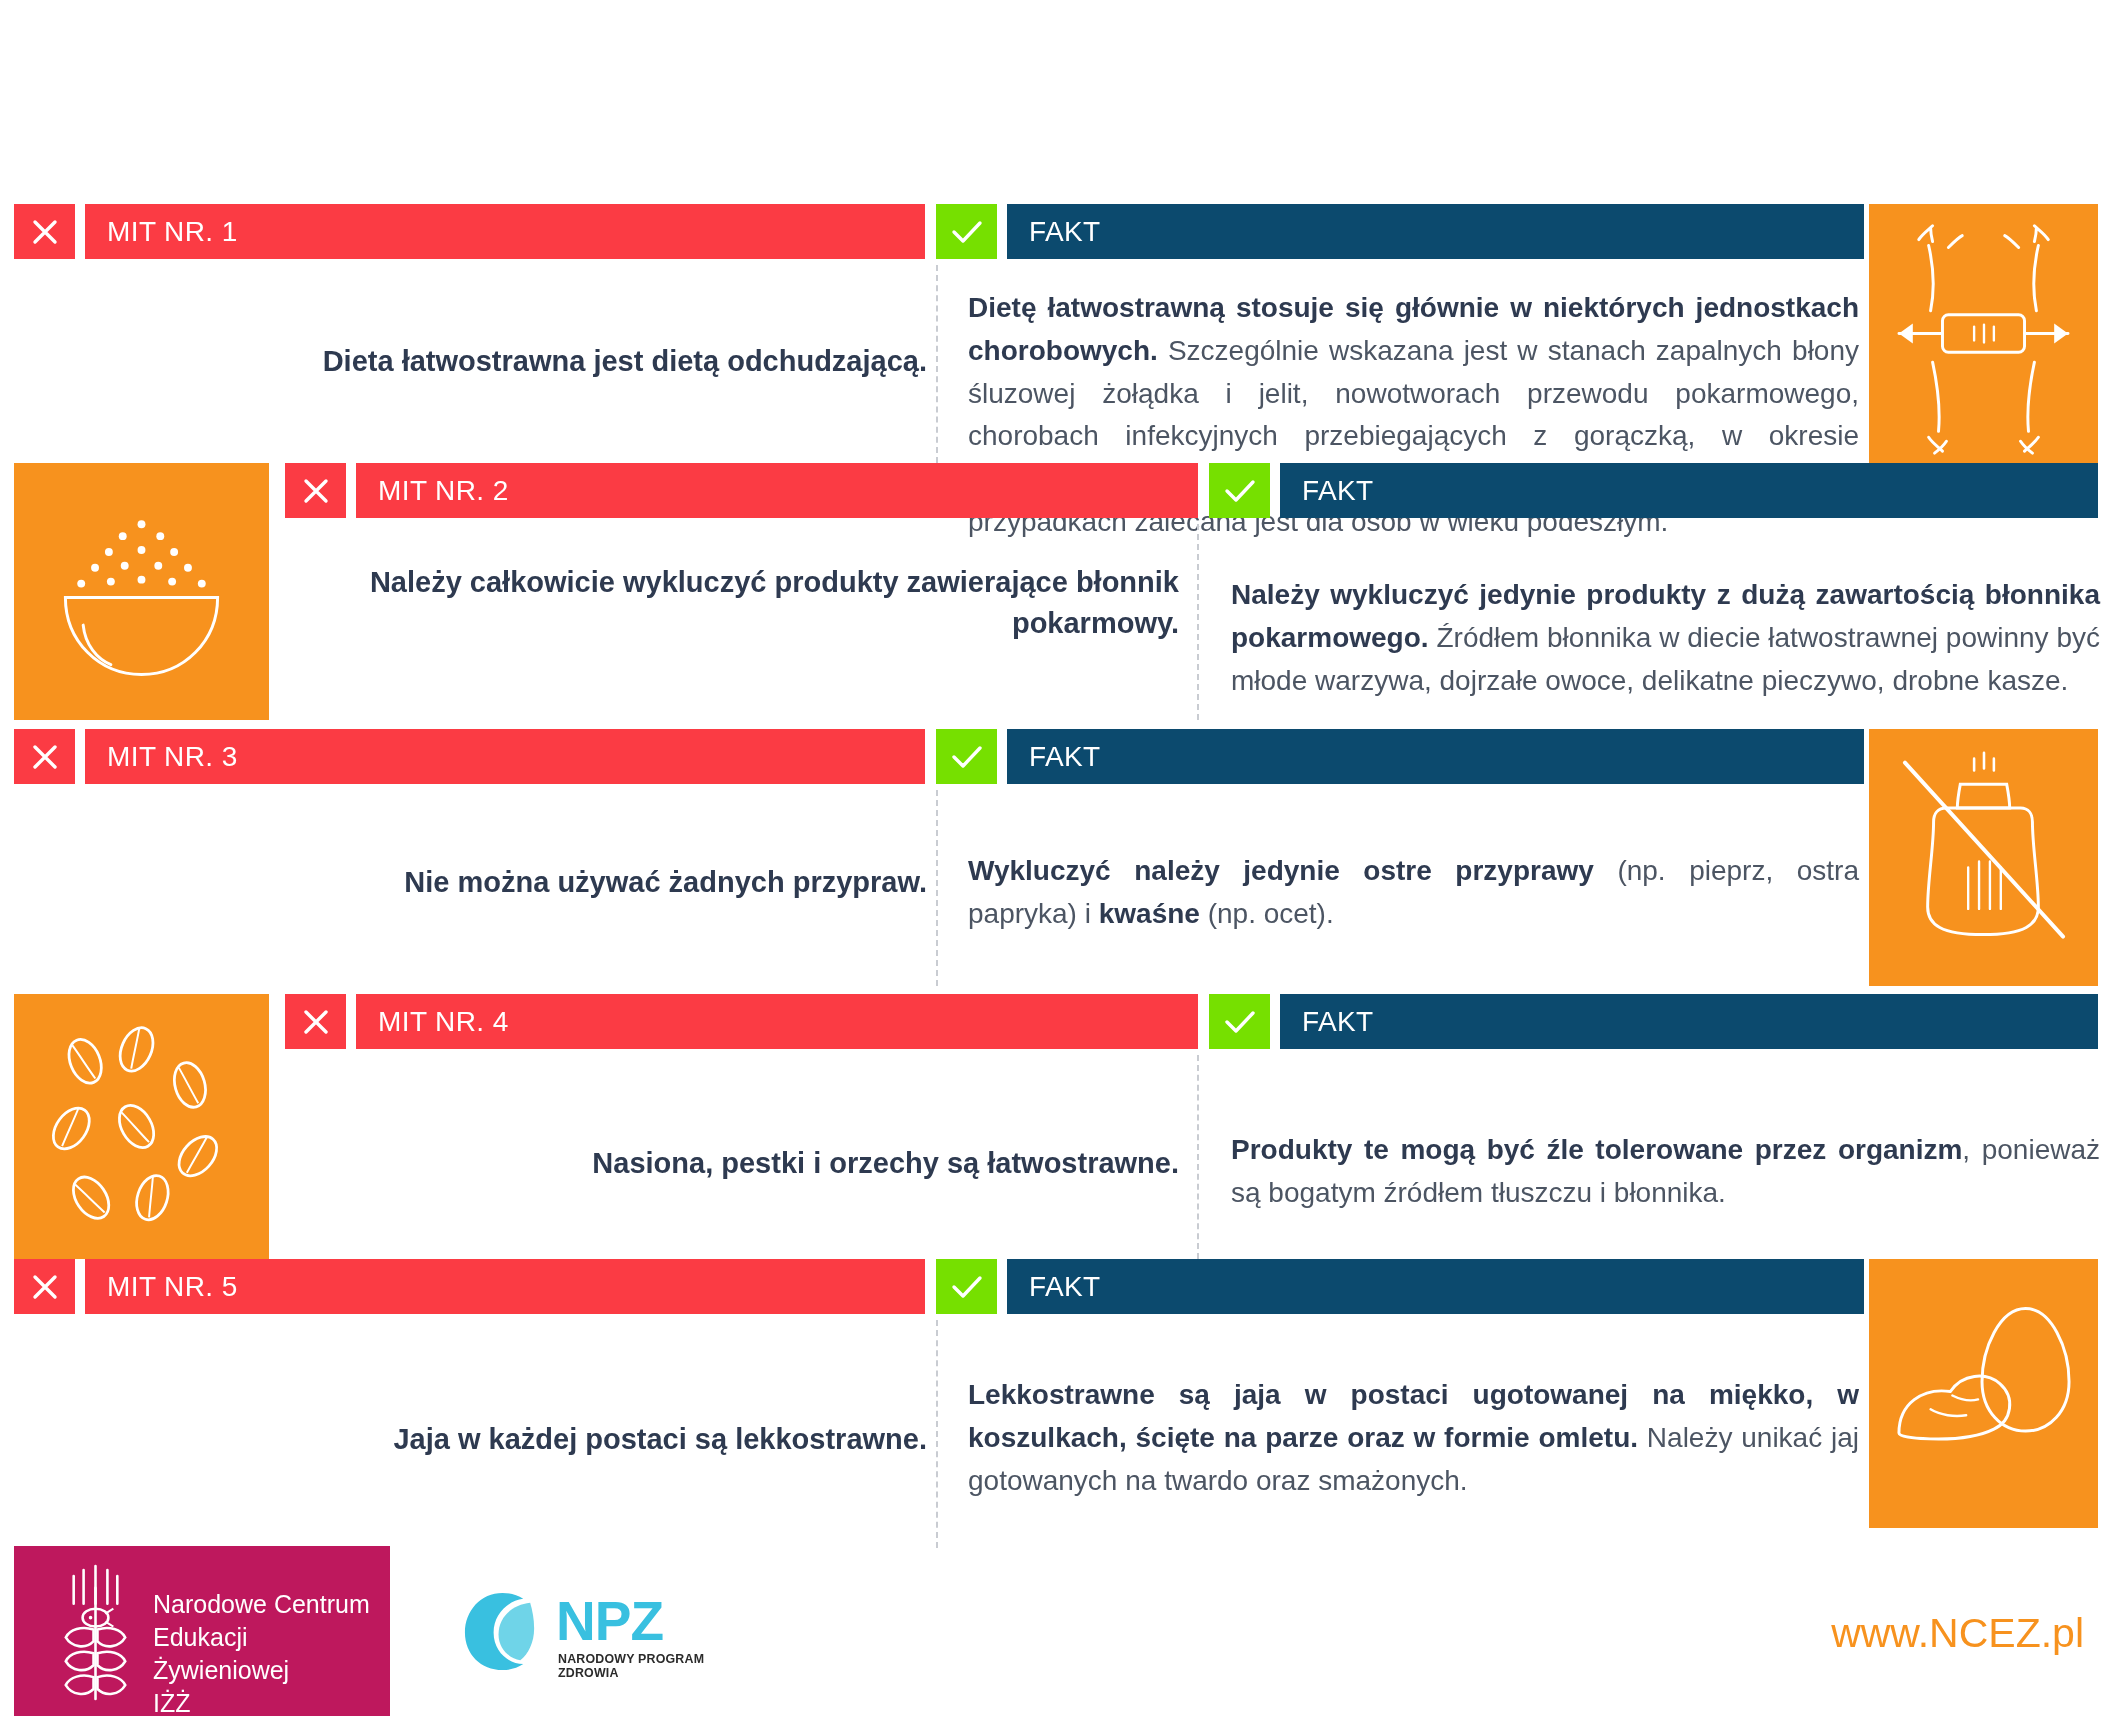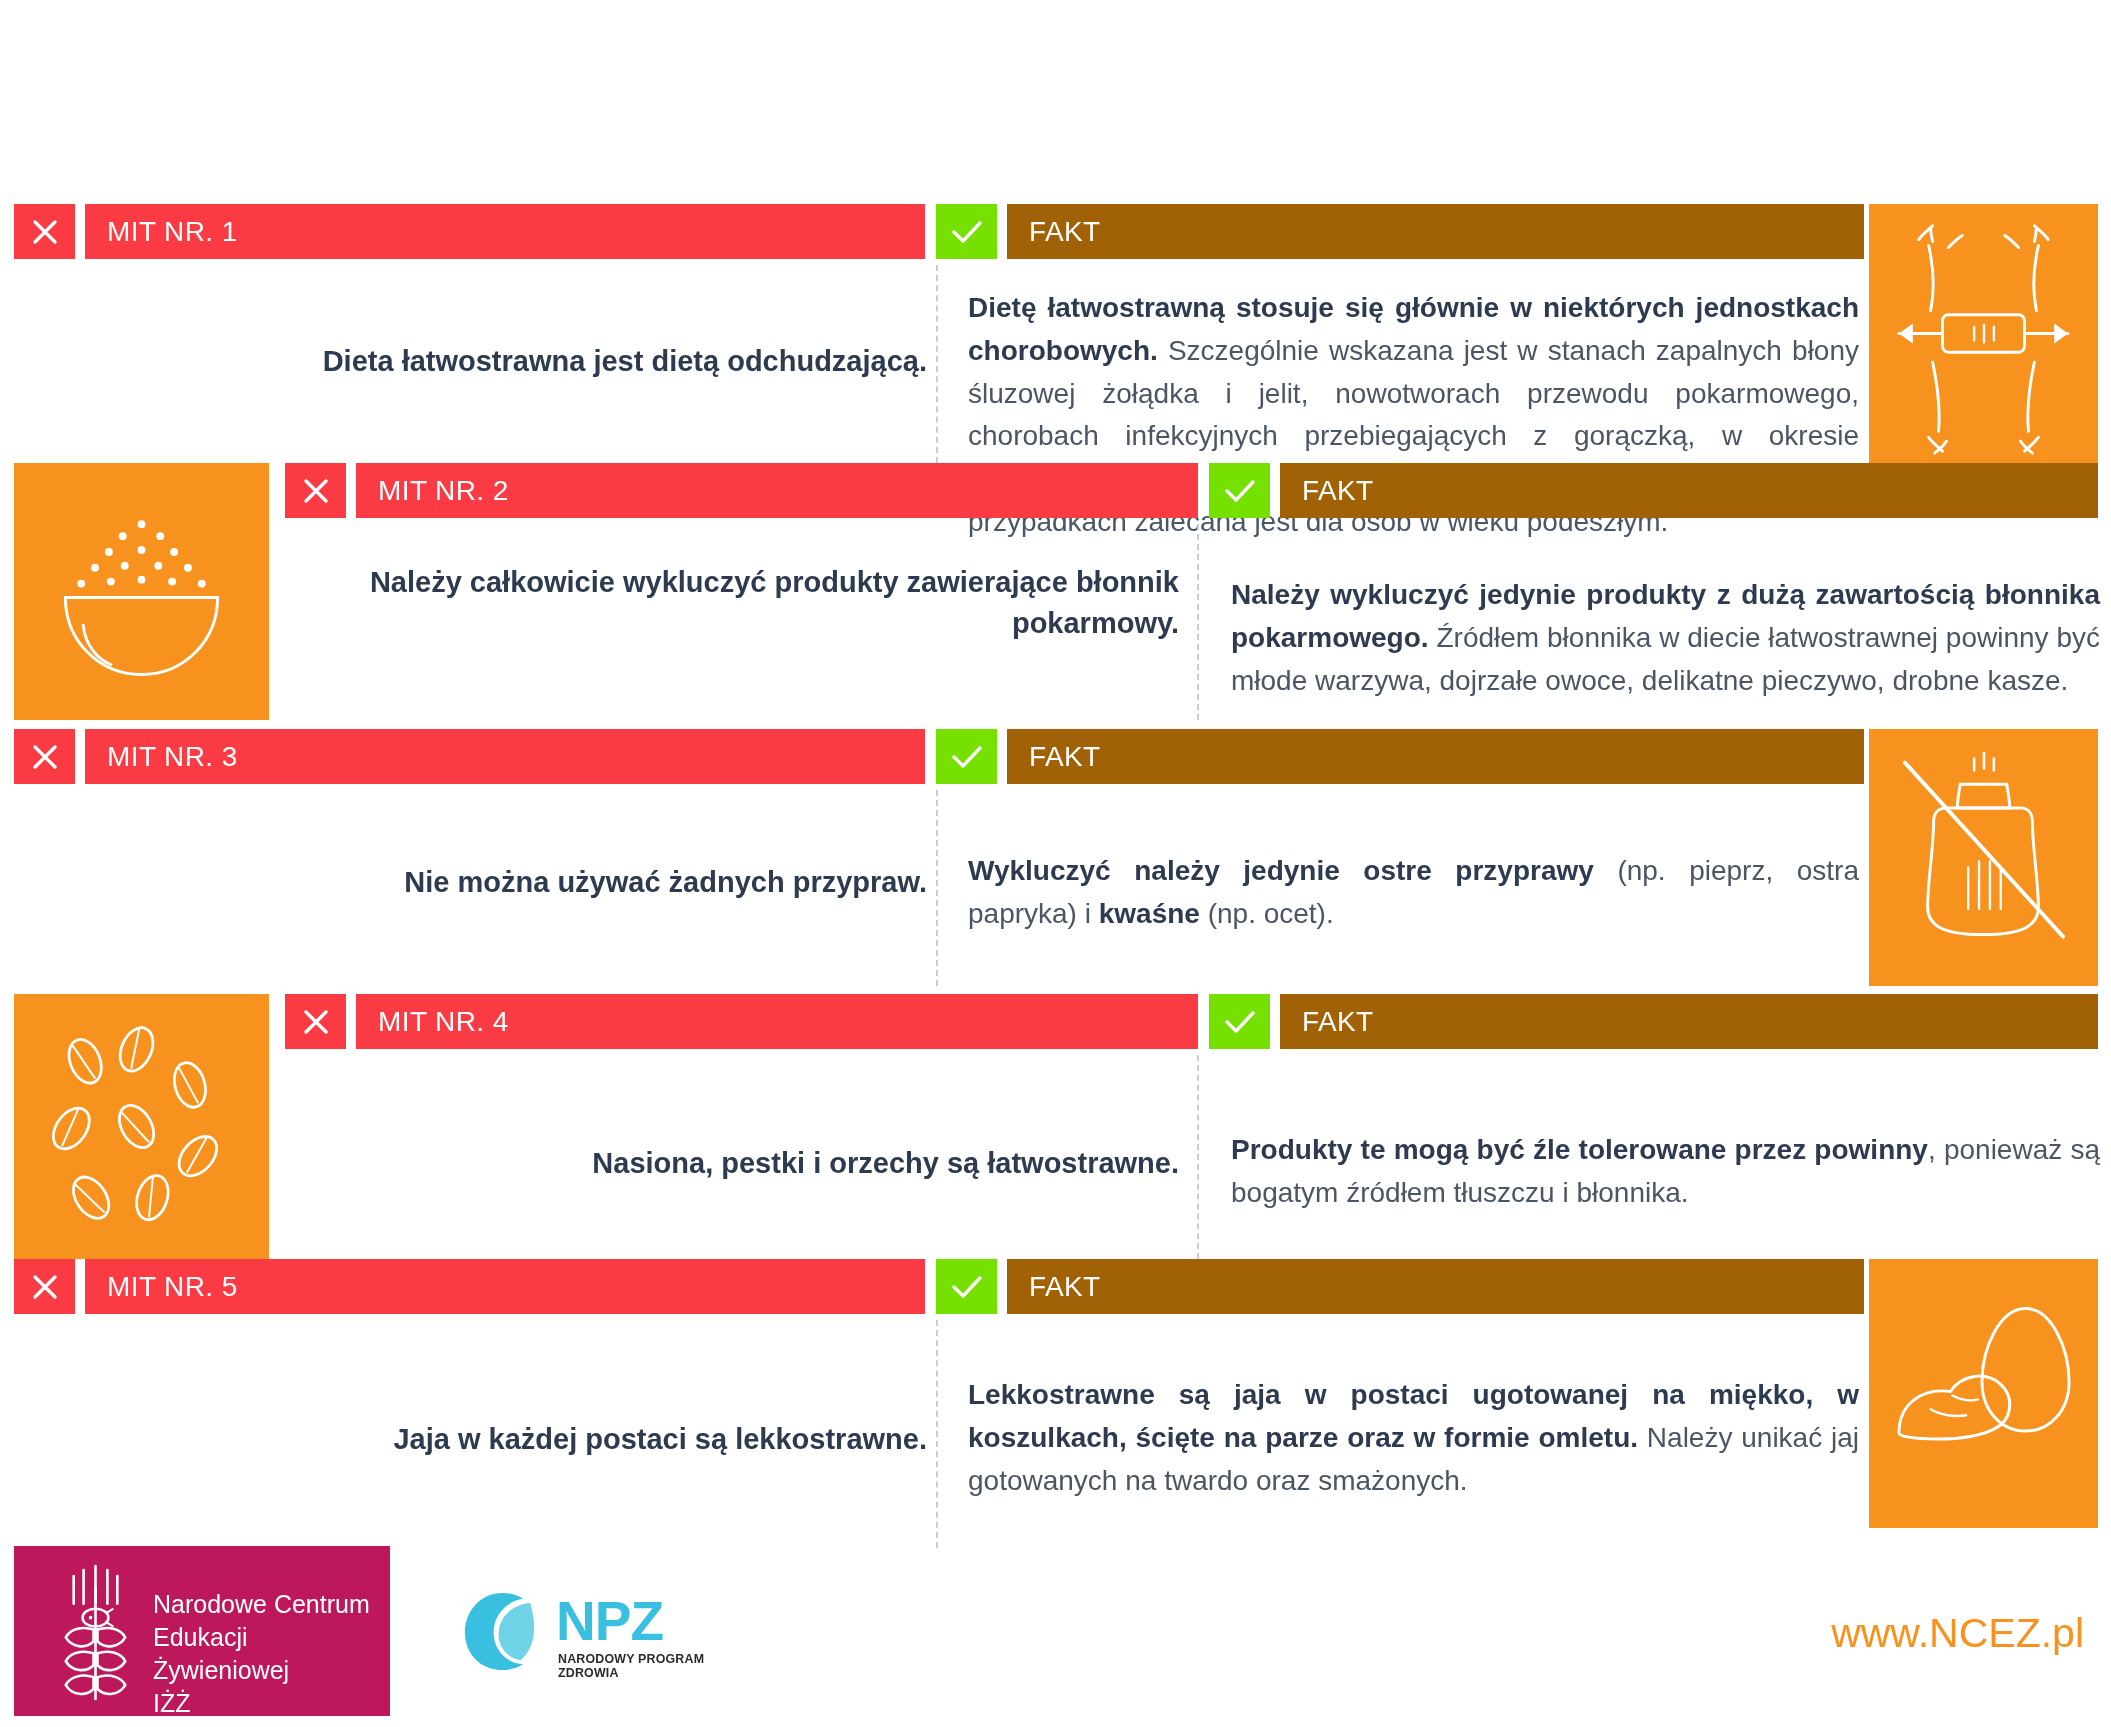--- a/index.html
+++ b/index.html
@@ -42,21 +42,21 @@
     display: flex; align-items: center;
   }
   .myth-bar .lbl {
     color: #ffffff; font-size: 28px; padding-left: 22px; letter-spacing: 0.4px;
   }
   .check-box {
     position: absolute; width: 61px; height: 55px; background: #76e000;
     display: flex; align-items: center; justify-content: center;
   }
   .fact-bar {
-    position: absolute; height: 55px; background: #a16207;
+    position: absolute; height: 55px; background: #0c4a6e;
     display: flex; align-items: center;
   }
   .fact-bar .lbl {
     color: #ffffff; font-size: 28px; padding-left: 22px; letter-spacing: 0.4px;
   }
 
   
   .myth-text {
     position: absolute; text-align: right;
     font-size: 29px; font-weight: bold; color: #2e3a50;
@@ -283,21 +283,21 @@
     </div>
     <div class="fact-bar" style="left:1280px;top:0;width:818px;">
       <span class="lbl">FAKT</span>
     </div>
 
     <div class="vsep" style="left:1197px;top:61px;height:204px;"></div>
 
     <div class="myth-text" style="left:337px;top:149px;width:842px;">Nasiona, pestki i orzechy są łatwostrawne.</div>
 
     <div class="fact-text" style="left:1231px;top:135px;width:869px;">
-      <b>Produkty te mogą być źle tolerowane przez powinny</b><span>, ponieważ są bogatym źródłem tłuszczu i błonnika.</span>
+      <b>Produkty te mogą być źle tolerowane przez organizm</b><span>, ponieważ są bogatym źródłem tłuszczu i błonnika.</span>
     </div>
   </div>
 
   <div class="row" style="top:1259px;height:269px;">
     <div class="x-box" style="left:14px;top:0;">
       <svg width="30" height="30" viewBox="0 0 30 30" stroke="#ffffff" stroke-width="3.4" stroke-linecap="round">
           <path d="M5 5l20 20M25 5L5 25"></path>
         </svg>
     </div>
     <div class="myth-bar" style="left:85px;top:0;width:840px;">

